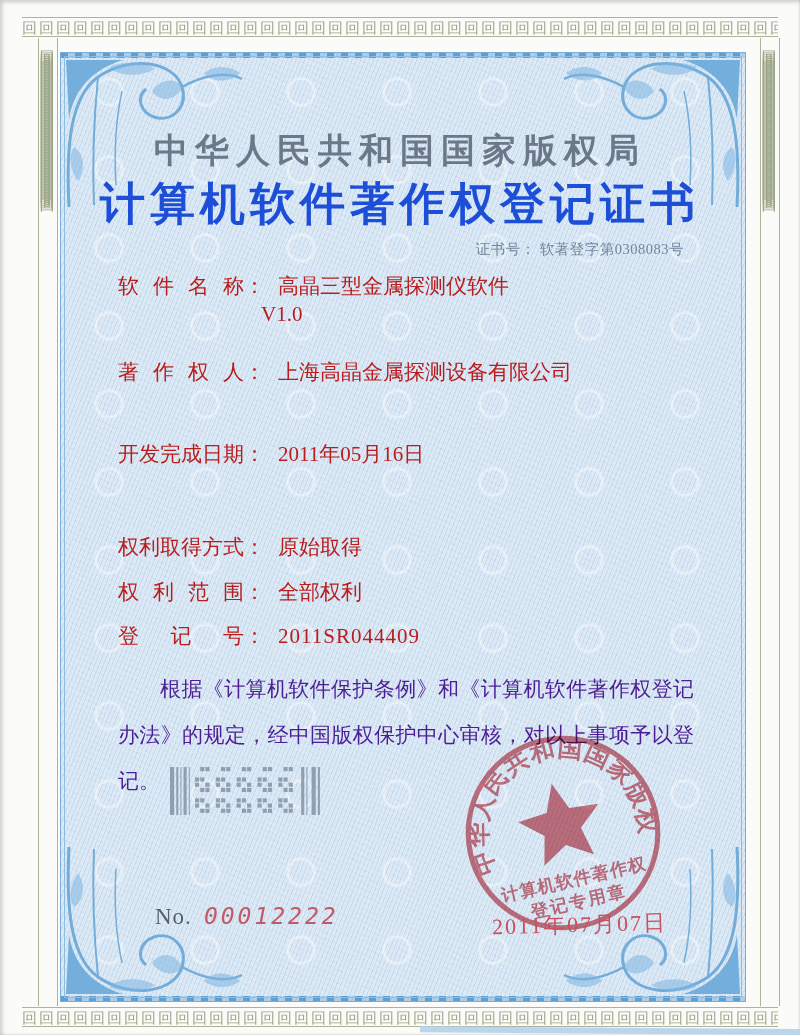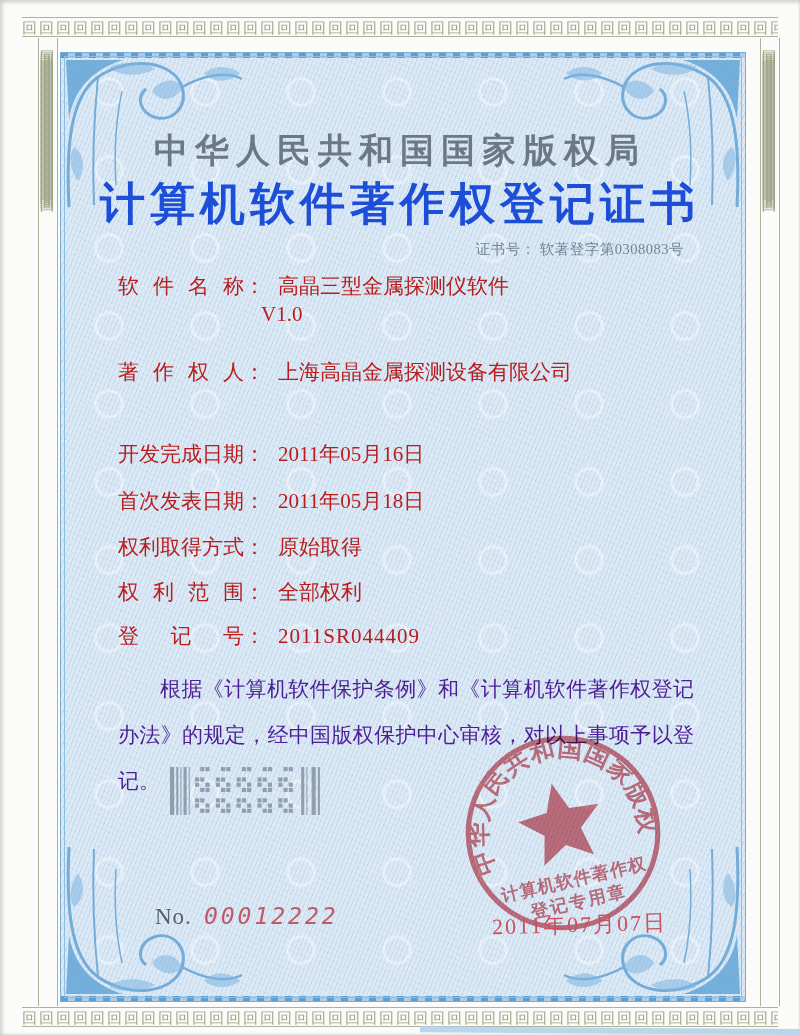--- a/index.html
+++ b/index.html
@@ -166,23 +166,20 @@
   </div>
 
   <div class="abs row" style="top:358px">
     <span class="lbl">著作权人</span><span class="colon">：</span><span class="val">上海高晶金属探测设备有限公司</span>
   </div>
 
   <div class="abs row" style="top:440px">
     <span class="lbl">开发完成日期</span><span class="colon">：</span><span class="val">2011年05月16日</span>
   </div>
 
-  <div class="abs row" style="top:487px">
-    <span class="lbl">首次发表日期</span><span class="colon">：</span><span class="val">2011年05月18日</span>
-  </div>
 
   <div class="abs row" style="top:533px">
     <span class="lbl">权利取得方式</span><span class="colon">：</span><span class="val">原始取得</span>
   </div>
 
   <div class="abs row" style="top:578px">
     <span class="lbl">权利范围</span><span class="colon">：</span><span class="val">全部权利</span>
   </div>
 
   <div class="abs row" style="top:622px">

